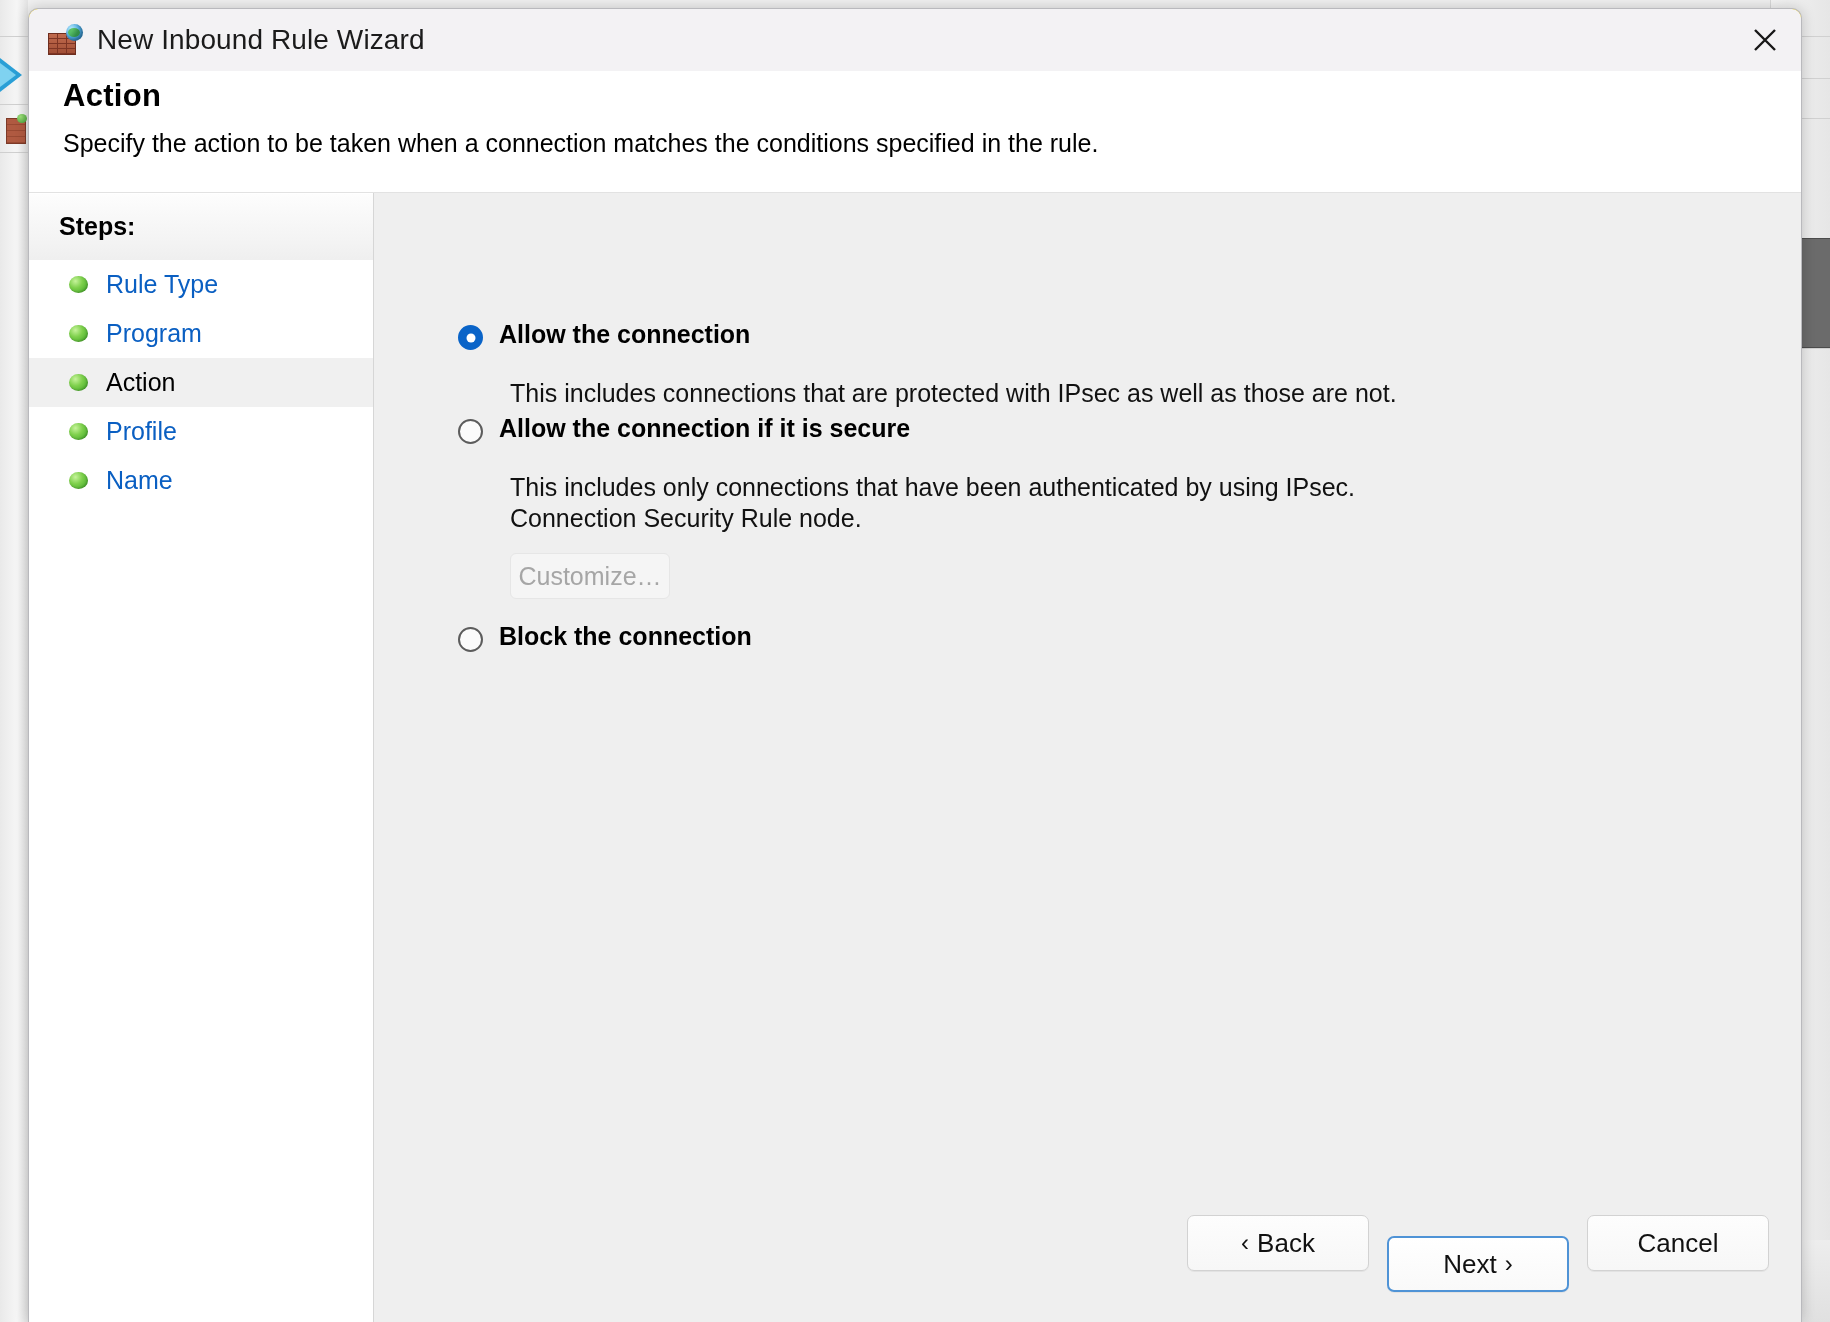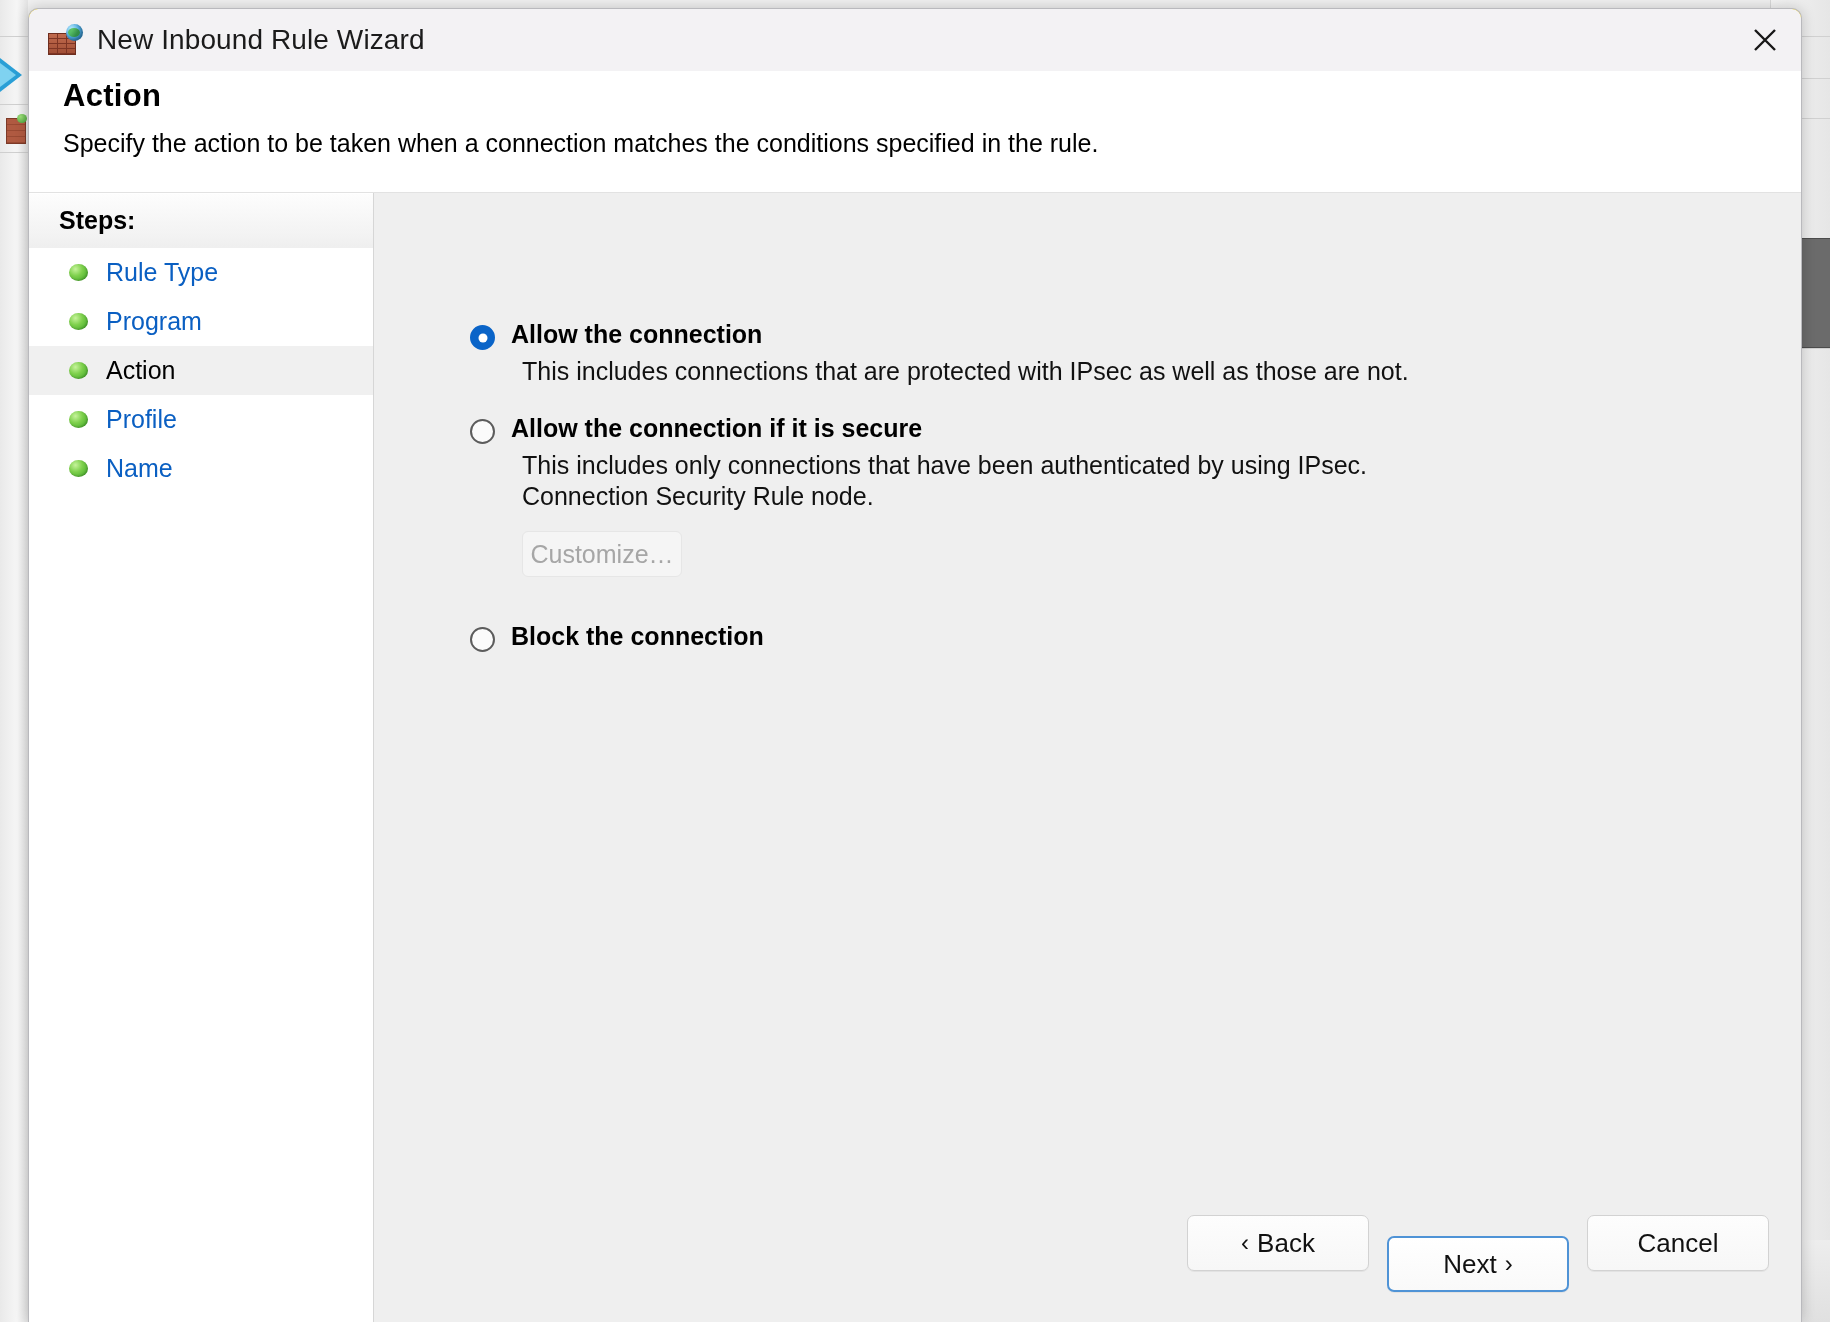--- a/index.html
+++ b/index.html
@@ -204,21 +204,21 @@
   
   .sidebar {
     width: 345px;
     flex: none;
     background: #ffffff;
     border-right: 1px solid #d6d6d6;
     box-sizing: border-box;
     padding-top: 1px;
   }
   .steps-header {
-    height: 54px;
+    height: 66px;
     display: flex;
     align-items: center;
     padding-left: 30px;
     background: linear-gradient(to bottom, #fdfdfd 0%, #f3f3f3 75%, #efefef 100%);
     border-bottom: 1px solid #efefef;
     box-sizing: border-box;
   }
   .steps-header span {
     font-size: 25px;
     font-weight: bold;
@@ -257,21 +257,21 @@
   .question {
     position: absolute;
     left: 80px;
     top: 44px;
     font-size: 25px;
     color: #111;
     white-space: nowrap;
   }
   .option {
     position: absolute;
-    left: 96px;
+    left: 84px;
     right: 40px;
   }
   .opt-row {
     display: flex;
     align-items: flex-start;
   }
   .radio {
     width: 25px; height: 25px;
     border-radius: 50%;
     flex: none;
@@ -298,21 +298,21 @@
   }
   .opt-title {
     margin-left: 16px;
     font-size: 25px;
     font-weight: bold;
     color: #000;
     line-height: 1.1;
   }
   .opt-desc {
     margin-left: 52px;
-    margin-top: 6px;
+    margin-top: 28px;
     font-size: 25px;
     color: #111;
     line-height: 1.22;
     max-width: 1000px;
   }
   .opt-desc div { white-space: nowrap; }
 
   .customize-btn {
     margin-left: 52px;
     margin-top: 20px;

